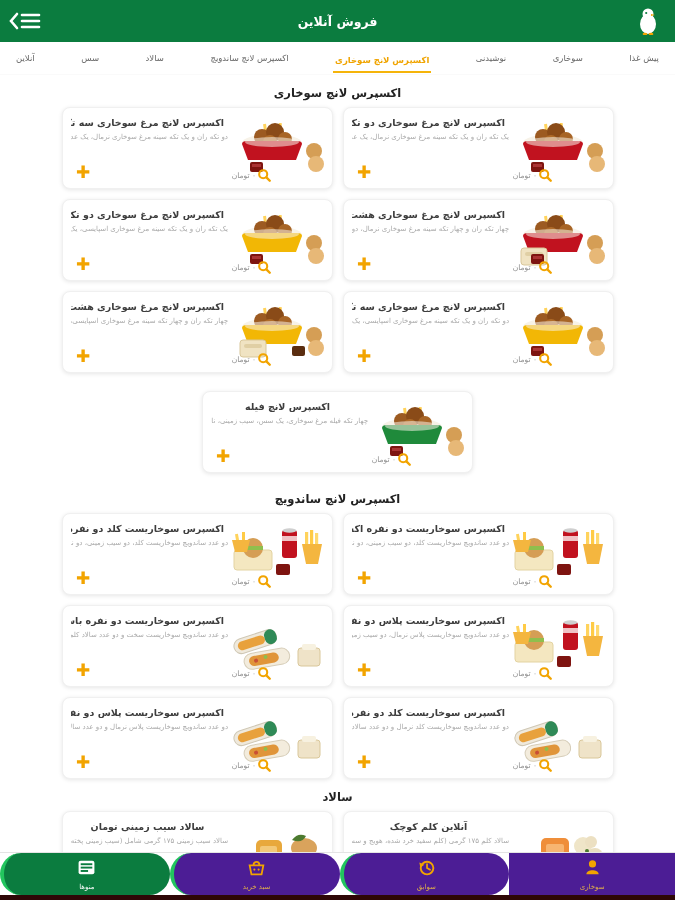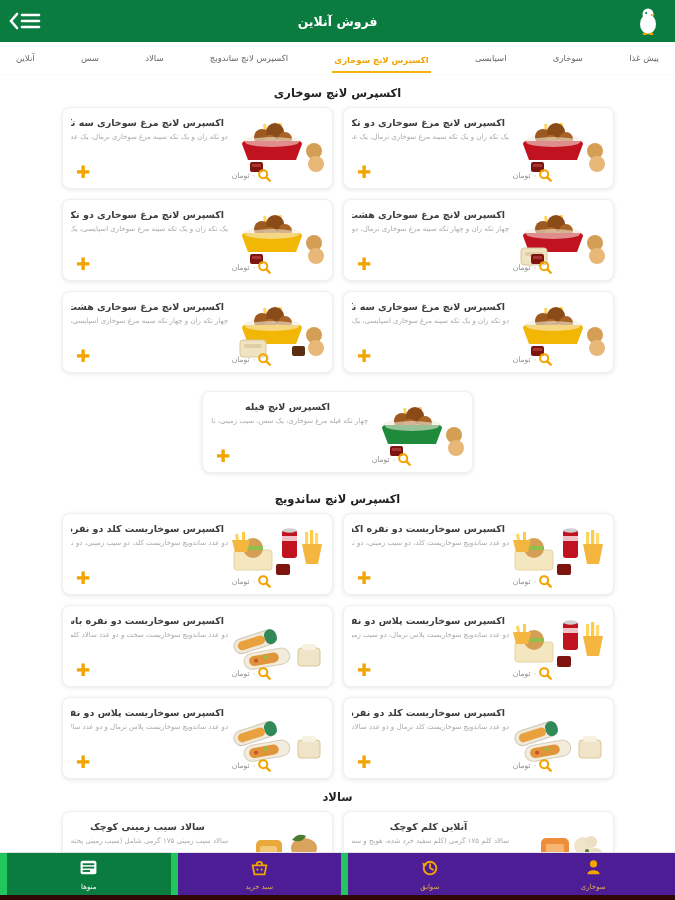--- a/index.html
+++ b/index.html
@@ -51,21 +51,21 @@
   .plus { position:absolute; bottom:7px; left:13px; color:#f2a400; font-size:17px; line-height:17px; cursor:pointer; }
   
   .bottom-nav {
     position:absolute; left:0; right:0; bottom:5px; height:43px;
     display:flex; background:#fff; border-top:1px solid #e4e4e4; z-index:30;
   }
   .nav-item {
     flex:1 1 0; display:flex; flex-direction:column; align-items:center; justify-content:center;
     gap:2px; cursor:pointer; background:#4c1d95;
   }
-  .nav-item:not(:first-child) { border-left:7px solid #22c55e; }
+  .nav-item:not(:first-child) { border-left:4px solid #22c55e;border-radius:21px; }
   .nav-item .nav-label { font-size:7px; color:#e2b04a; }
   .nav-item.active { background:#0b7c3f; }
   .nav-item.active .nav-label { color:#fff; }
   .system-bar { position:absolute; left:0; right:0; bottom:0; height:5px; background:#2e0707; z-index:31; }
 </style>
 </head>
 <body>
 
 <div class="appbar">
   <span class="drawer-btn">
@@ -85,21 +85,21 @@
       <path d="M14 7 L18 8 L14 9 Z" fill="#f2a400"></path>
       <ellipse cx="8" cy="27" rx="2.4" ry="1.2" fill="#f2a400"></ellipse>
       <ellipse cx="14" cy="27" rx="2.4" ry="1.2" fill="#f2a400"></ellipse>
     </svg>
   </span>
 </div>
 
 <div class="tabs">
     <span class="tab">پیش غذا</span>
     <span class="tab">سوخاری</span>
-    <span class="tab">اسپایسی</span>
+    <span class="tab">نوشیدنی</span>
     <span class="tab active">اکسپرس لانچ سوخاری</span>
     <span class="tab">اکسپرس لانچ ساندویچ</span>
     <span class="tab">سالاد</span>
     <span class="tab">سس</span>
     <span class="tab">آنلاین</span>
   </div>
 
 <div class="content">
     <div class="section-title">اکسپرس لانچ سوخاری</div>
     <div class="cards">
@@ -530,21 +530,21 @@
 
   <div class="card">
     <span class="card-img"><svg viewBox="0 0 102 62" width="102" height="62">
     <rect x="30" y="20" width="26" height="24" rx="5" fill="#e8a83c"></rect>
     <rect x="34" y="26" width="17" height="8" rx="2" fill="#f3c878"></rect>
     <ellipse cx="78" cy="28" rx="13" ry="10" fill="#d9a35c"></ellipse>
     <ellipse cx="84" cy="42" rx="11" ry="8" fill="#efe5c8"></ellipse>
     <path d="M66 20 q6 -8 14 -4 q-4 8 -14 4" fill="#4c7a2f"></path>
     <circle cx="74" cy="40" r="2" fill="#5d8c3a"></circle>
           </svg></span>
-    <div class="card-title">سالاد سیب زمینی کوچک</div>
+    <div class="card-title">سالاد سیب زمینی تومان</div>
     <div class="card-sub">سالاد سیب زمینی ۱۷۵ گرمی شامل (سیب زمینی پخته، خیارش...</div>
     <div class="price-row">
       <span class="zoom-btn">
         <svg viewBox="0 0 16 16" width="15" height="15">
           <circle cx="6.6" cy="6.6" r="4.3" stroke="#f2a400" stroke-width="2.2" fill="none"></circle>
           <line x1="10" y1="10" x2="13.6" y2="13.6" stroke="#f2a400" stroke-width="2.6" stroke-linecap="round"></line>
         </svg>
       </span>
       <span class="price">۰ تومان</span>
     </div>

